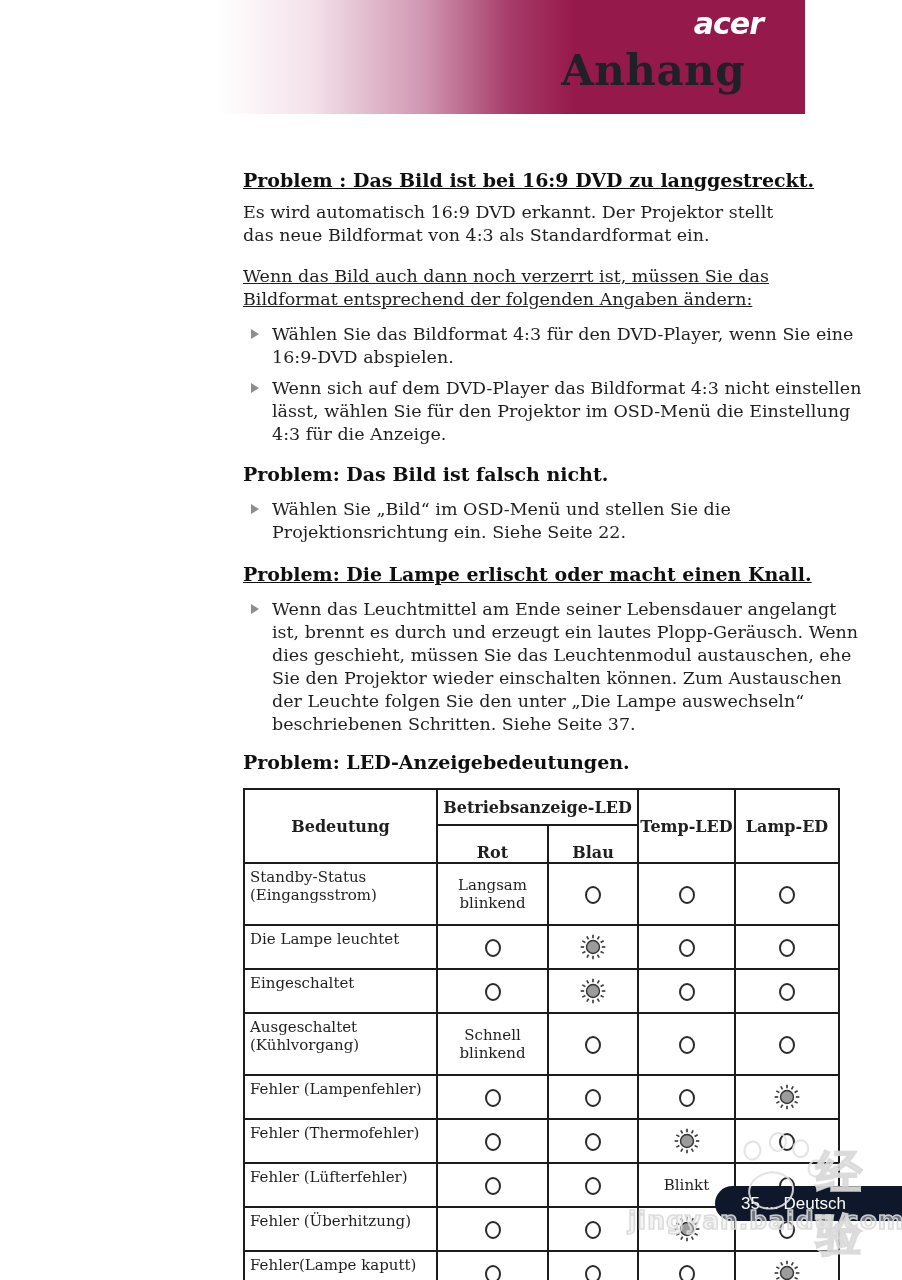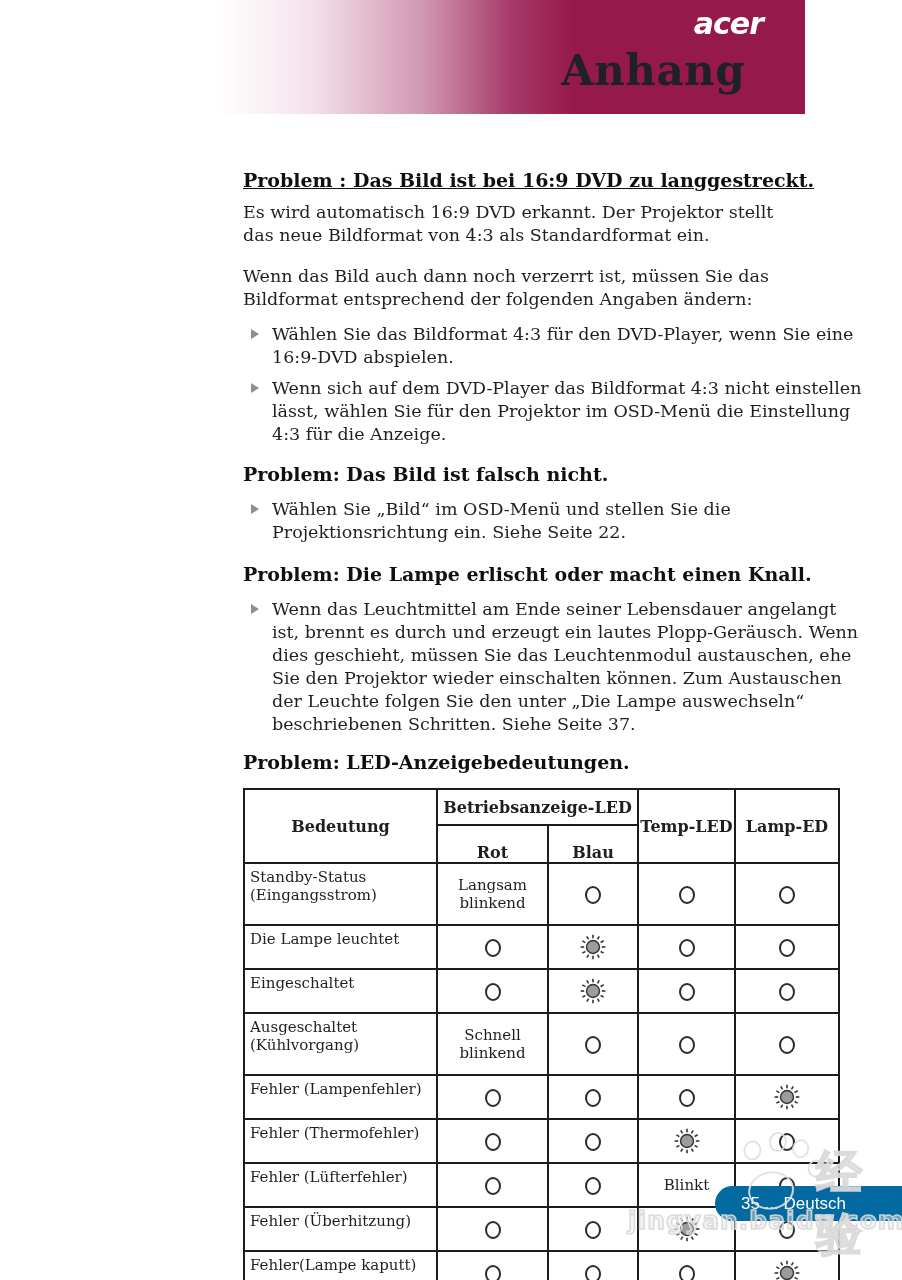--- a/index.html
+++ b/index.html
@@ -18,21 +18,21 @@
   
   .main { position:absolute; left:243px; top:150px; width:620px; }
   .prob-heading { font-weight:bold; font-size:19px; line-height:24px; color:#101010; white-space:pre-line; }
   .para { font-size:17.5px; line-height:23px; white-space:pre-line; }
   .bullet { display:flex; margin-left:6px; }
   .bullet-marker { flex:none; width:0; height:0; border-top:5.5px solid transparent;
                    border-bottom:5.5px solid transparent; border-left:8px solid #8e8e8e;
                    margin:6px 13px 0 2px; }
   .bullet-text { font-size:17.5px; line-height:23px; white-space:pre-line; }
   .mt2{margin-top:18px;text-decoration:underline;} .mt8{margin-top:8px;} .mt9{margin-top:9px;} .mt12{margin-top:12px;}
-  .mt14{margin-top:14px;} .mt16{margin-top:16px;} .mt18{margin-top:18px;}
+  .mt14{margin-top:14px;} .mt16{margin-top:16px;} .mt18{margin-top:18px;text-decoration:underline;}
 
   
   table.led { border-collapse:collapse; margin-top:14px; table-layout:fixed; }
   table.led th, table.led td { border:2px solid #1c1c1c; }
   table.led th { font-size:16px; font-weight:bold; text-align:center; vertical-align:middle; }
   th.h-group { height:36px; }
   tr.subhead th { height:38px; vertical-align:middle; padding-top:16px; }
   td.lbl { font-size:15px; line-height:18px; text-align:left; padding:4px 2px 20px 5px;
            white-space:pre-line; height:32px; vertical-align:middle; }
   td.cell { text-align:center; vertical-align:middle; font-size:15px; line-height:18px; white-space:pre-line; }
@@ -41,21 +41,21 @@
   .led-on { display:inline-block; width:26px; height:26px; vertical-align:middle; }
 
   
   .legend { display:flex; margin-top:20px; align-items:center; }
   .legend-item { display:flex; align-items:flex-start;font-family:Liberation Serif, serif; }
   .legend-item.first { width:232px; }
   .legend-text { font-size:18px; margin-left:8px; }
 
   
   .footer-badge { position:absolute; left:715px; top:1186px; width:187px; height:35px;
-                  background:#0369a1; border-radius:18px 0 0 18px; z-index:2;
+                  background:#0f172a; border-radius:18px 0 0 18px; z-index:2;
                   display:flex; align-items:center; padding-left:26px;
                   font-family:"Liberation Sans","DejaVu Sans",sans-serif;
                   font-size:17px; color:#ffffff; }
 
   
   .watermark { position:absolute; left:0; top:0; width:902px; height:1280px; pointer-events:none; z-index:5; }
   .wm-txt { position:absolute; font-family:"DejaVu Sans","Liberation Sans",sans-serif; font-weight:bold;
             color:rgba(230,230,230,0.45); -webkit-text-stroke:1.6px rgba(216,216,216,0.9); }
   .wm-brand { left:628px; top:1148px; font-size:50px; }
   .wm-cn { left:816px; top:1142px; font-size:46px; }

